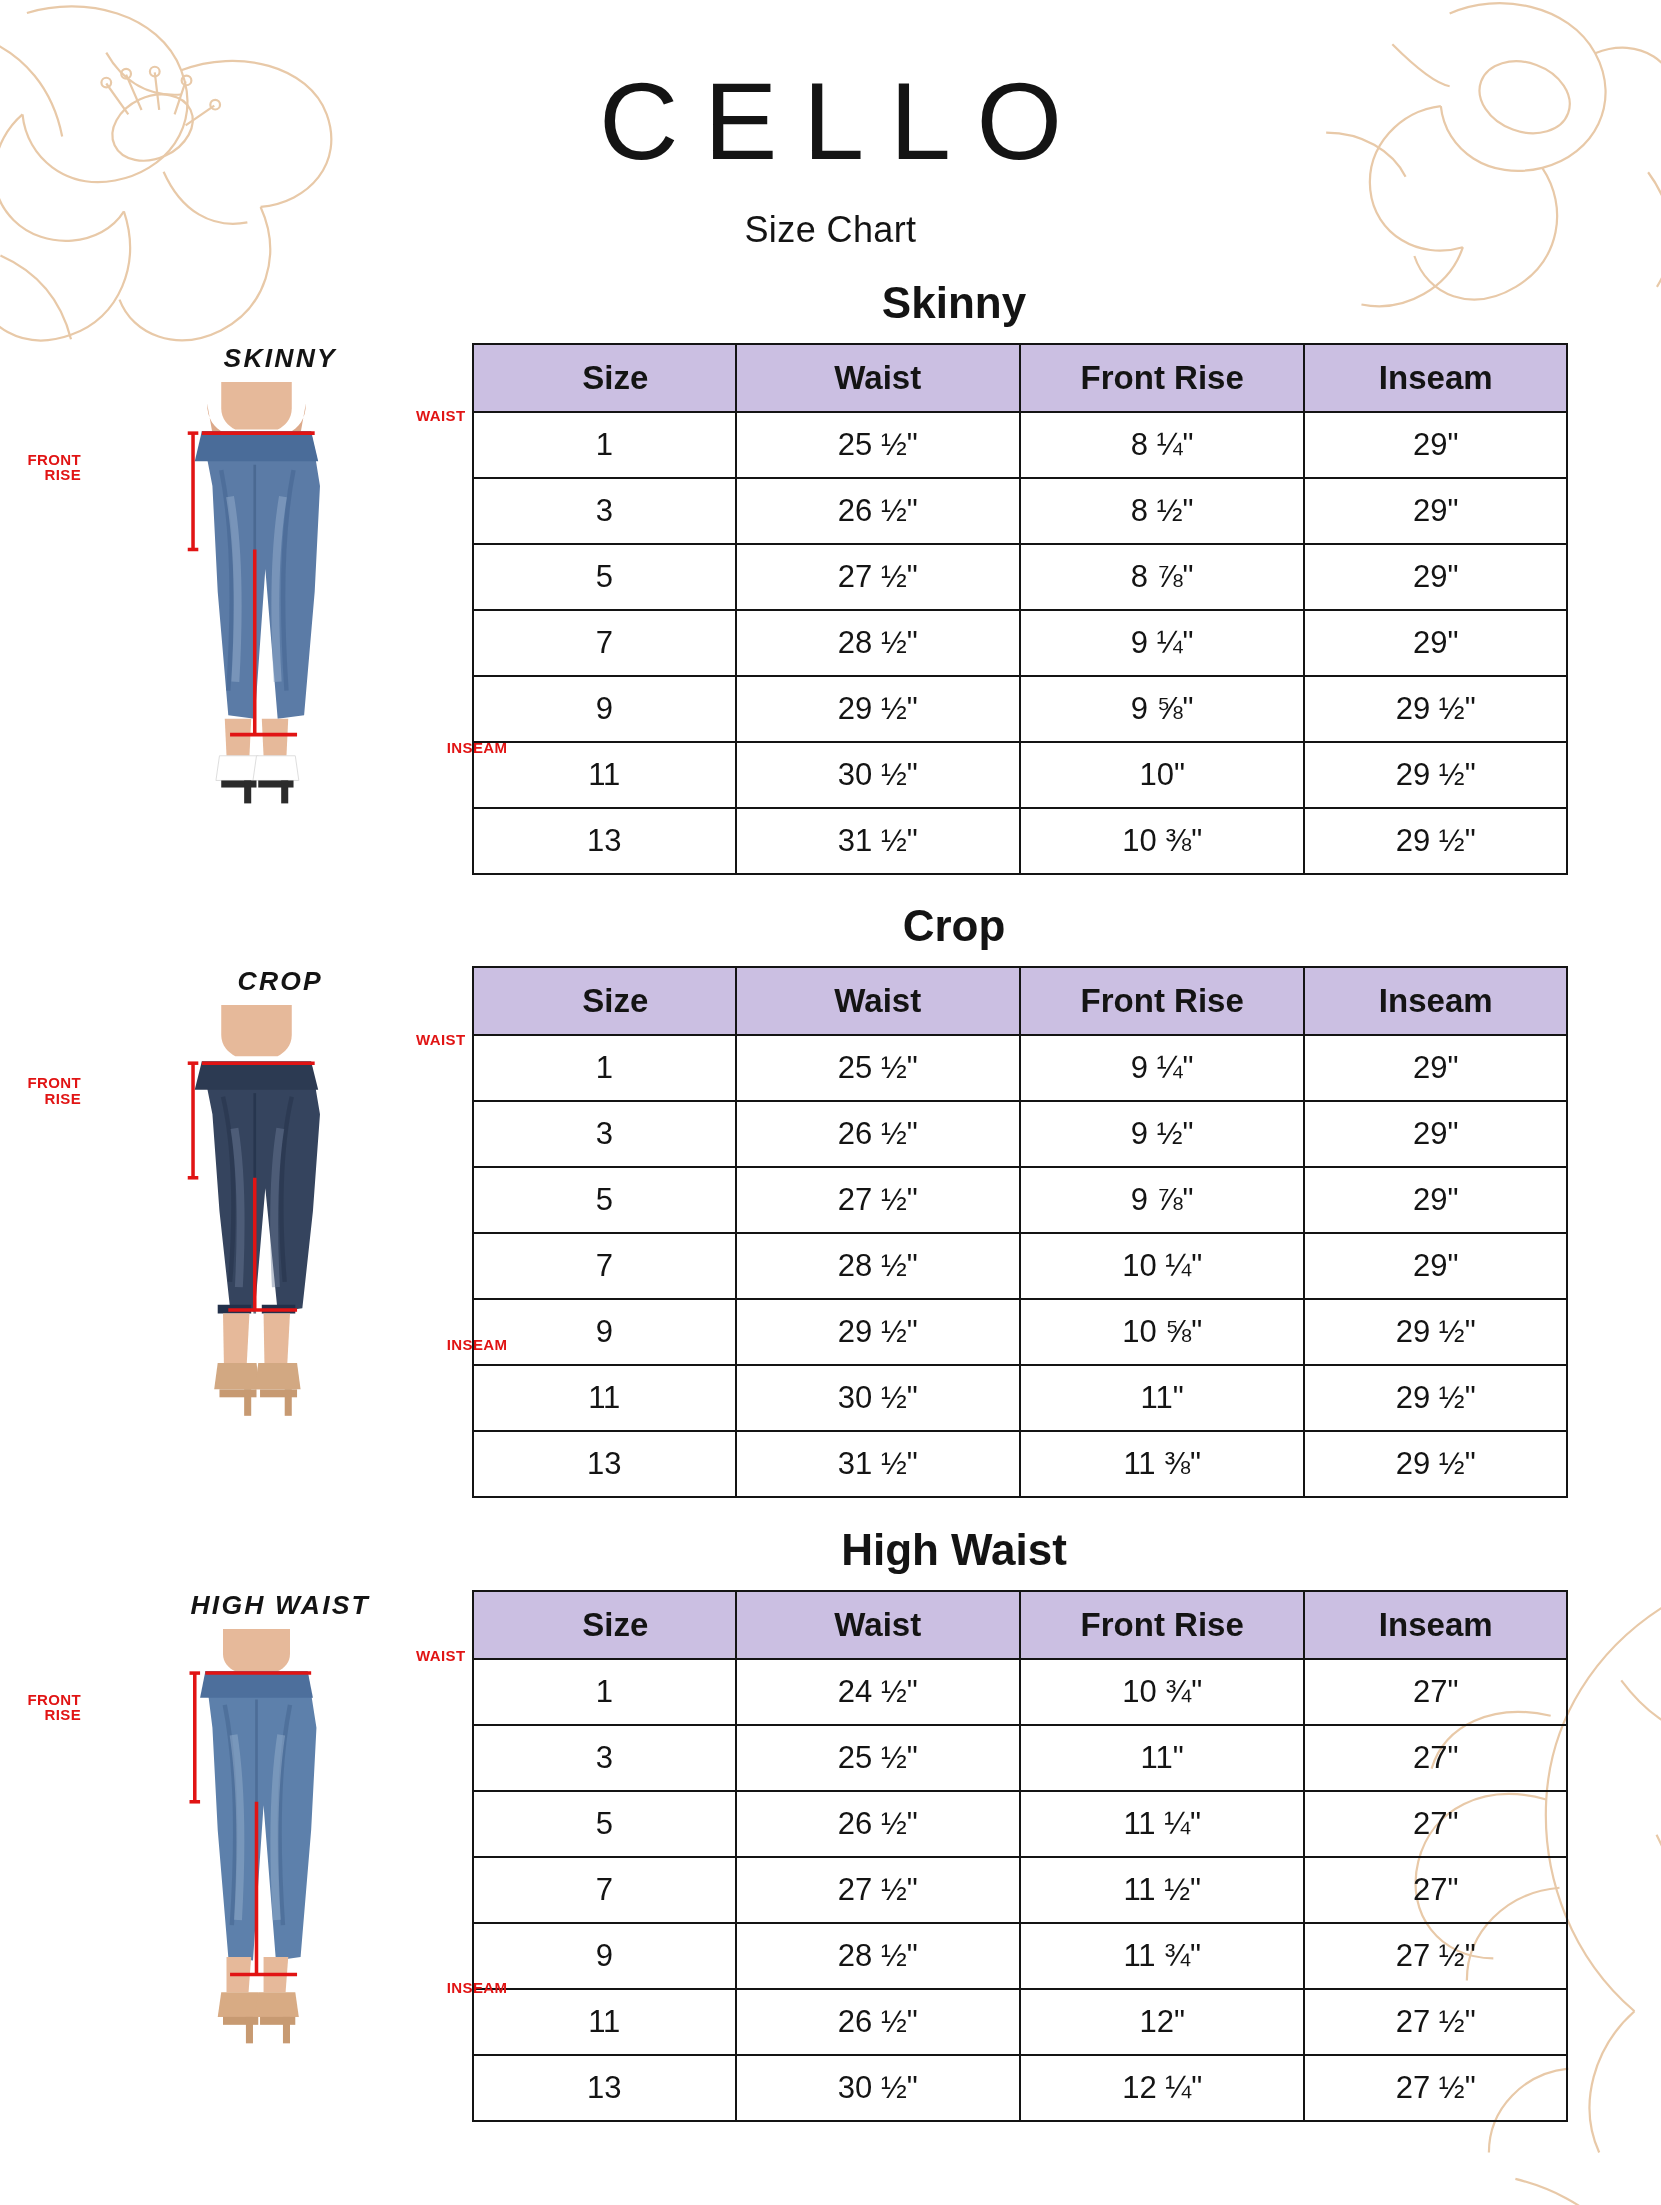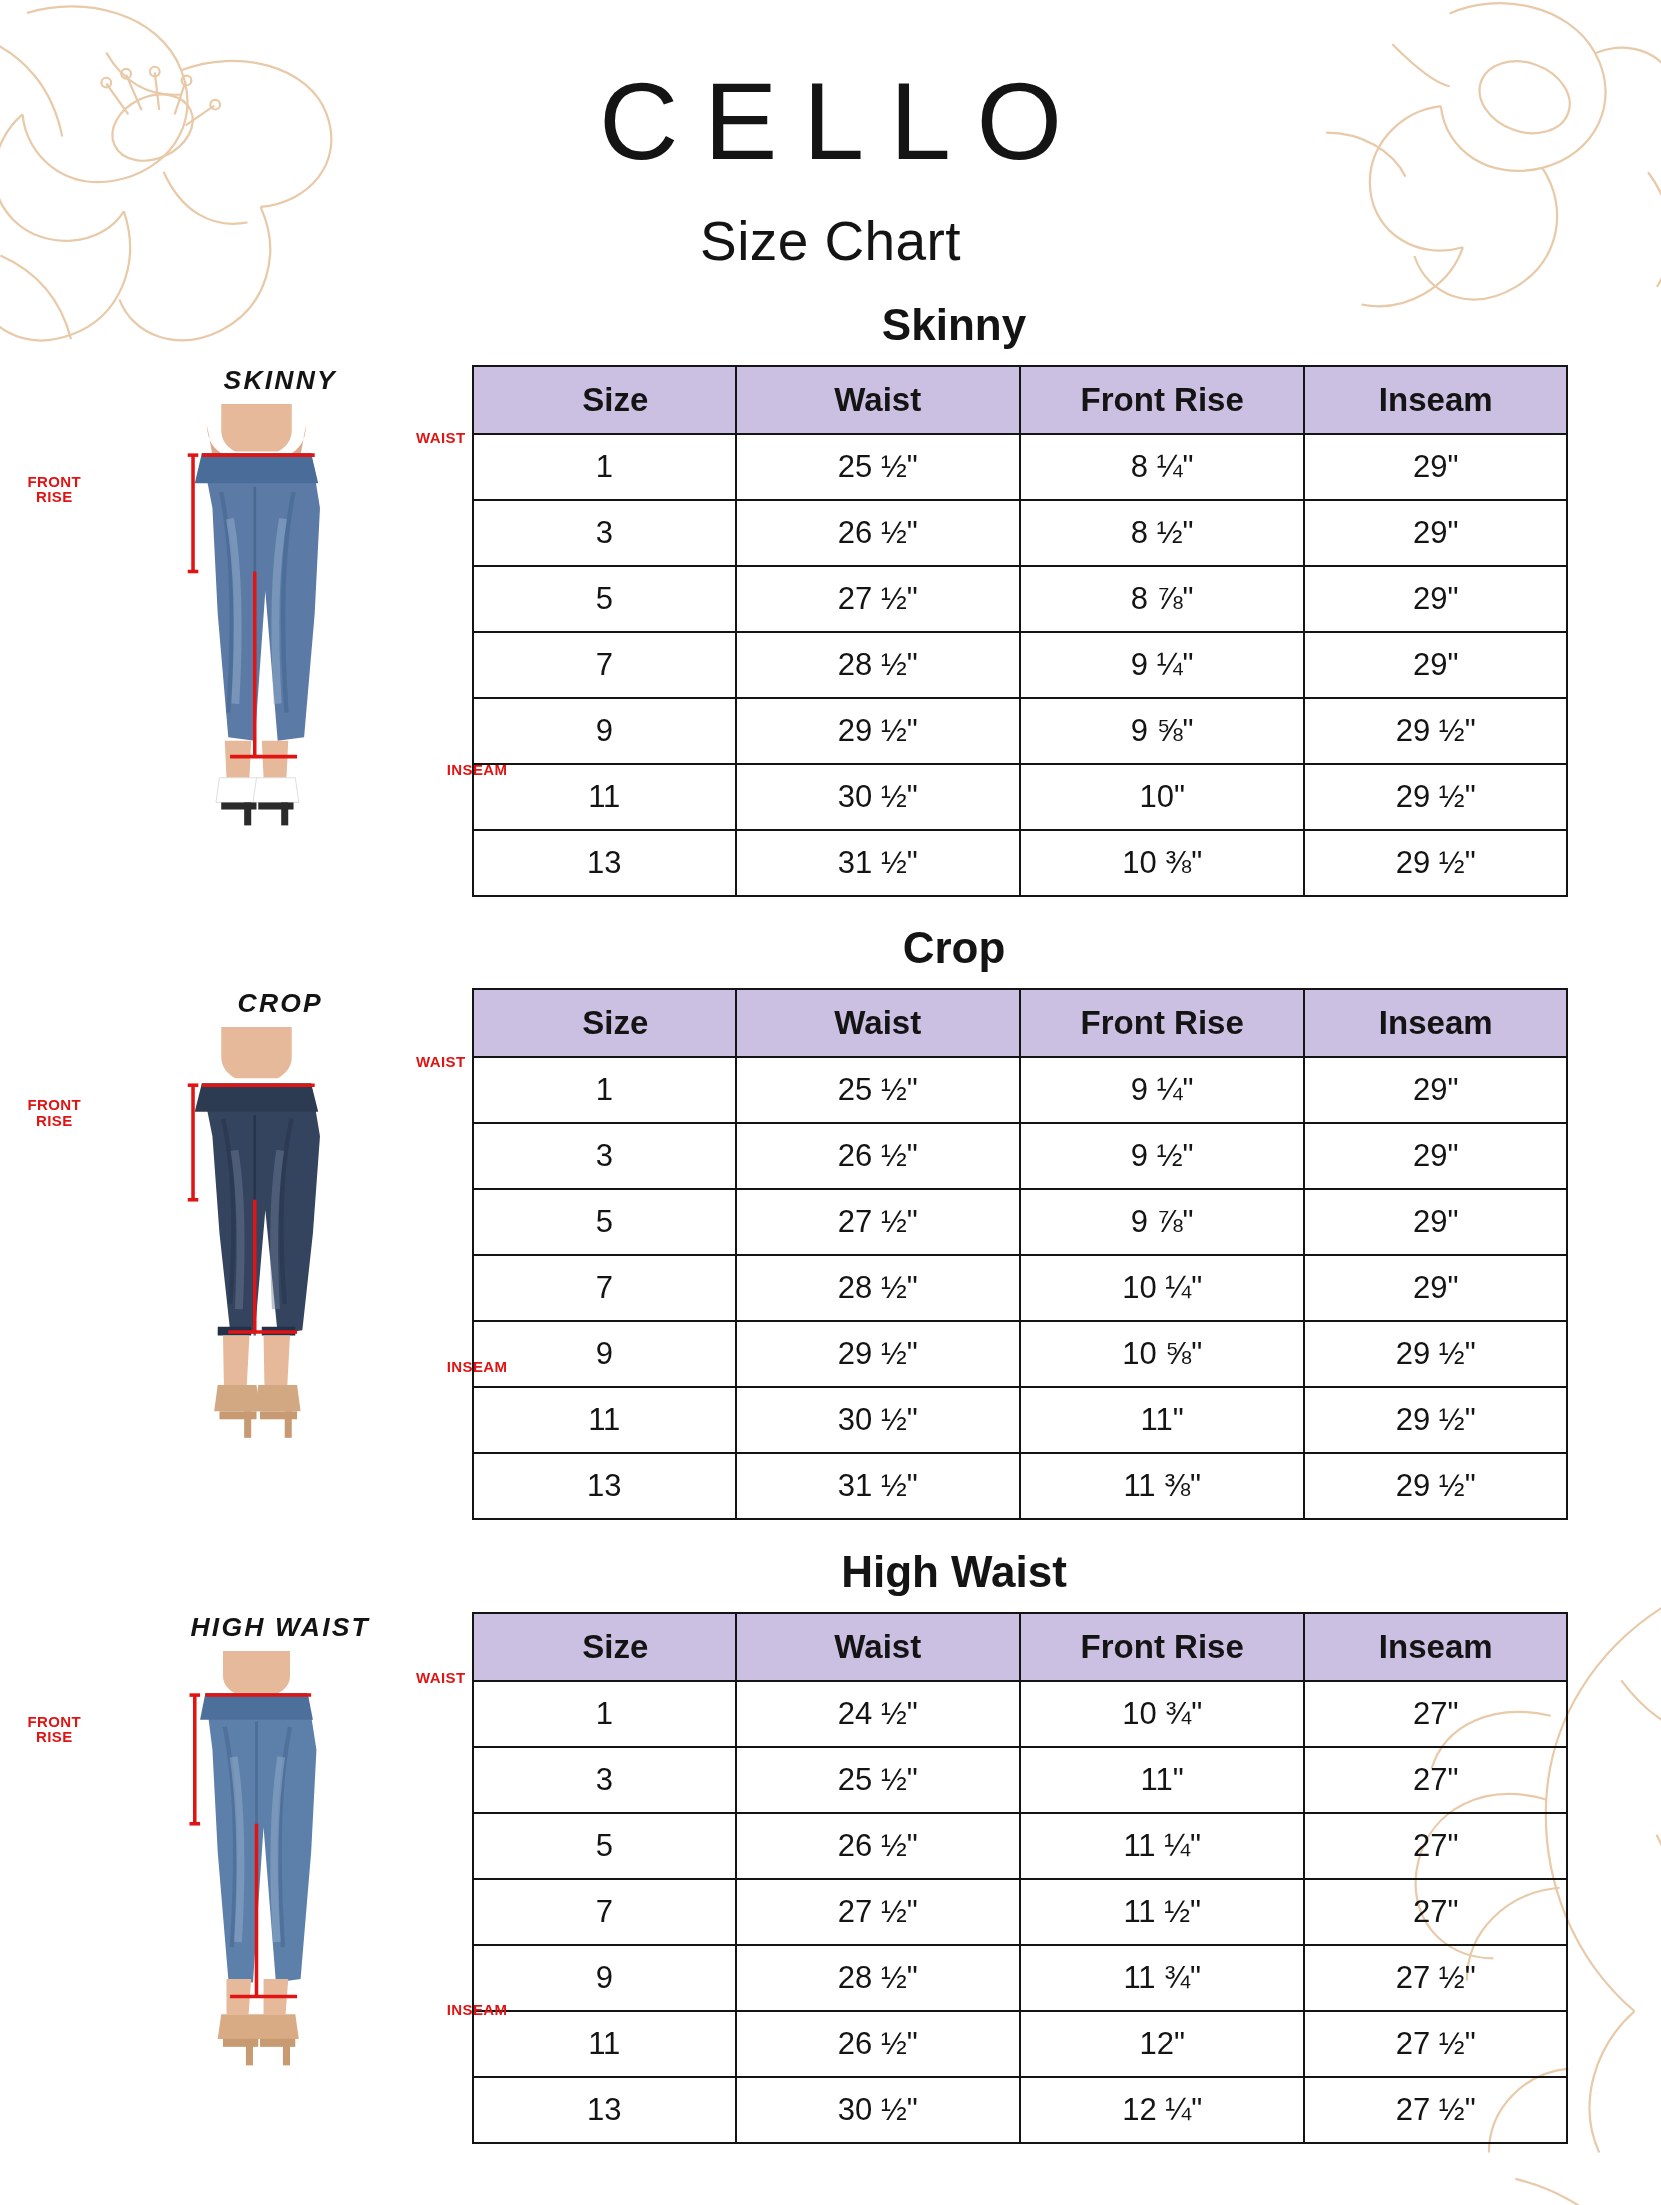--- a/index.html
+++ b/index.html
@@ -41,21 +41,21 @@
     padding-top: 66px;
     font-size: 110px;
     letter-spacing: 25.6px;
     font-weight: 400;
     line-height: 1;
     color: #141414;
     text-indent: 25.6px;
   }
   .subtitle {
     text-align: center;
-    font-size: 55px;
+    font-size: 36px;
     font-weight: 400;
     color: #141414;
     margin-top: 33px;
     letter-spacing: 0.4px;
   }
 
   
   .section {
     position: relative;
     margin-top: 26.5px;
@@ -101,21 +101,21 @@
   .measure-text {
     position: absolute;
     font-size: 15px;
     font-weight: 700;
     color: #e11414;
     letter-spacing: 0.4px;
     line-height: 1.05;
     text-align: center;
   }
   .measure-waist  { top: 26.5px;  right: -42px; }
-  .measure-front  { top: 70px; left: -61px; }
+  .measure-front  { top: 70px; left: -61px; text-align: right; }
   .measure-inseam { bottom: 49px; right: -84px; }
 
   
   .table-col {
     flex: 1 1 auto;
     padding-right: 93px;
   }
   table.size-table {
     border-collapse: collapse;
     width: 100%;

